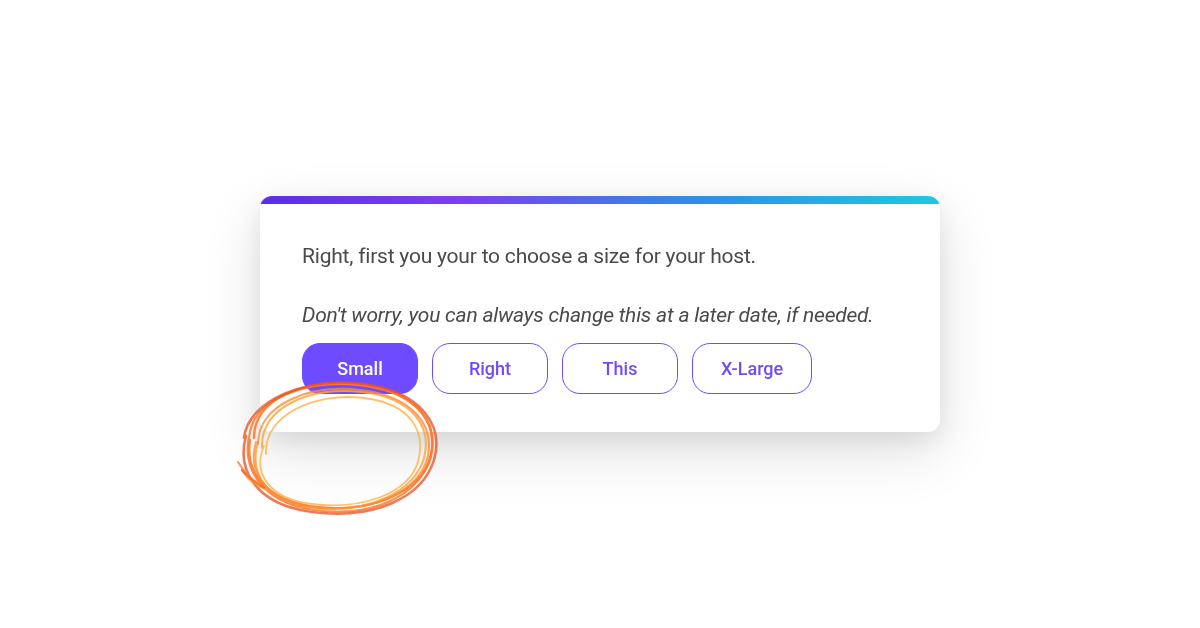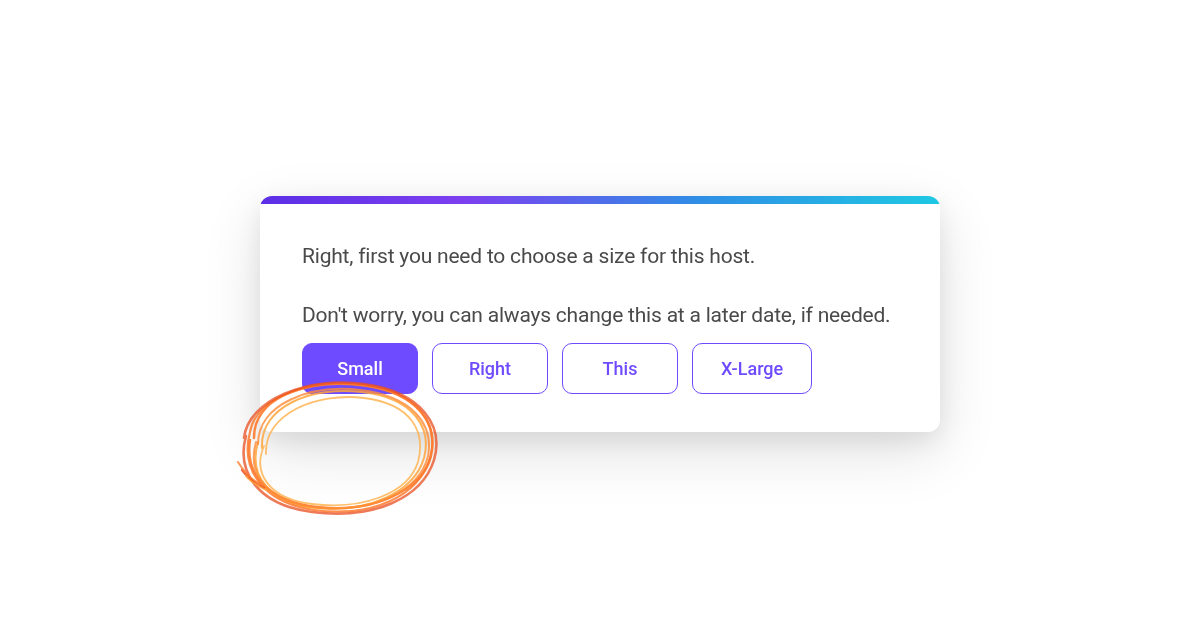--- a/index.html
+++ b/index.html
@@ -45,30 +45,31 @@
       font-weight: 400;
       letter-spacing: -0.01em;
     }
 
     .card-text p {
       margin-bottom: 26px;
     }
 
     .card-text p:last-of-type {
       margin-bottom: 12px;
+      font-style: italic;
     }
 
     .size-options {
       display: flex;
       gap: 14px;
     }
 
     .size-btn {
       padding: 14px 28px;
-      border-radius: 10px;
+      border-radius: 18px;
       font-size: 18px;
       font-weight: 500;
       cursor: pointer;
       border: 1.5px solid #6F4BFF;
       background: #ffffff;
       color: #6F4BFF;
       min-width: 116px;
       text-align: center;
       font-family: inherit;
     }
@@ -89,21 +90,21 @@
       z-index: 10;
     }
   </style>
 </head>
 <body>
 
 <div class="card">
   <div class="card-top-bar"></div>
   <div class="card-body">
     <div class="card-text">
-      <p>Right, first you need to choose a size for this host.</p>
+      <p>Right, first you your to choose a size for your host.</p>
       <p>Don't worry, you can always change this at a later date, if needed.</p>
     </div>
     <div class="size-options">
       <button class="size-btn selected">Small</button>
       <button class="size-btn">Right</button>
       <button class="size-btn">This</button>
       <button class="size-btn">X-Large</button>
     </div>
   </div>
 </div>

